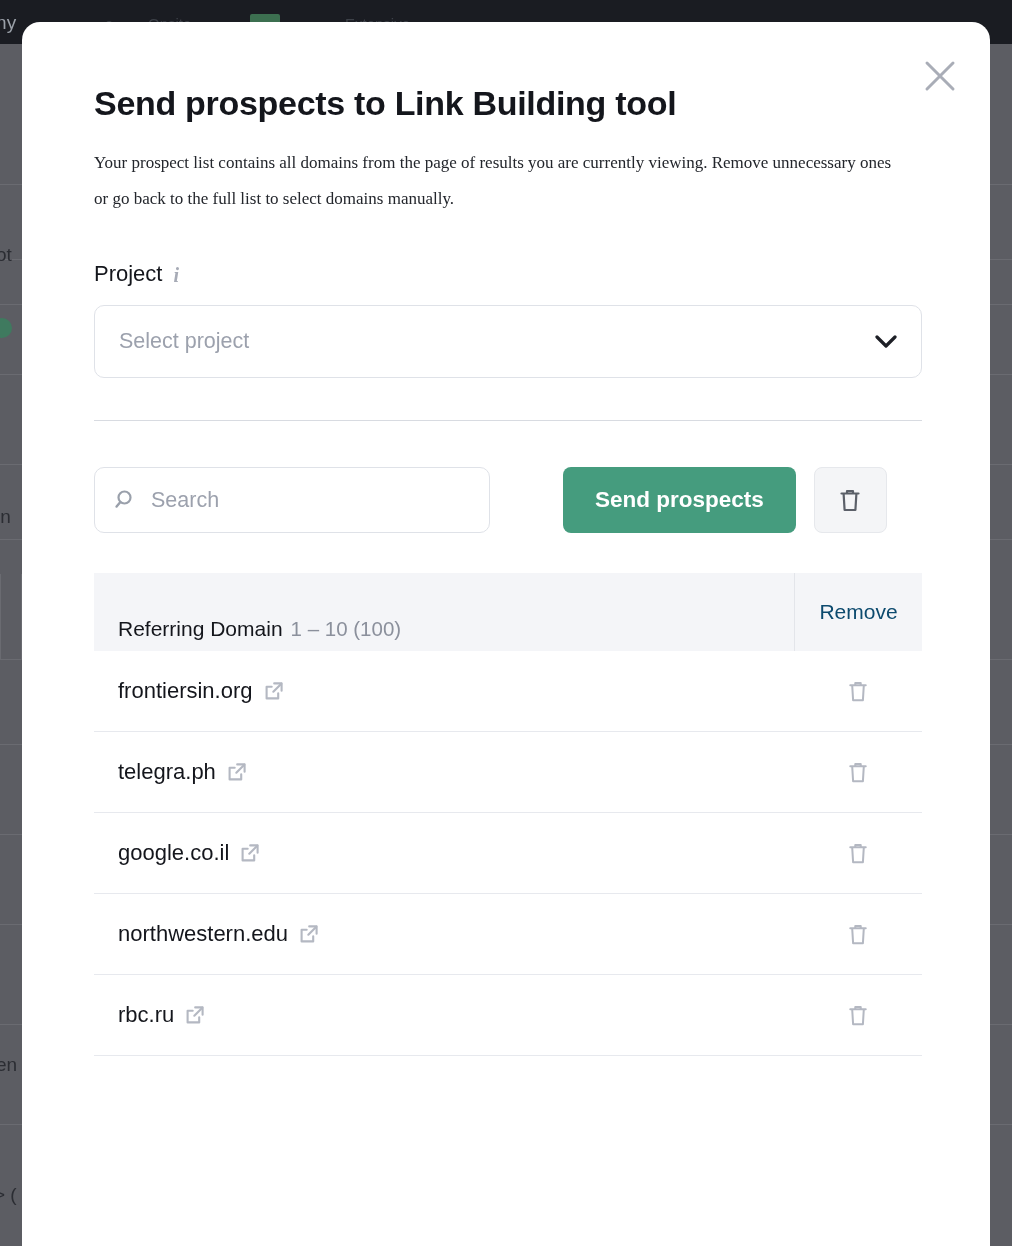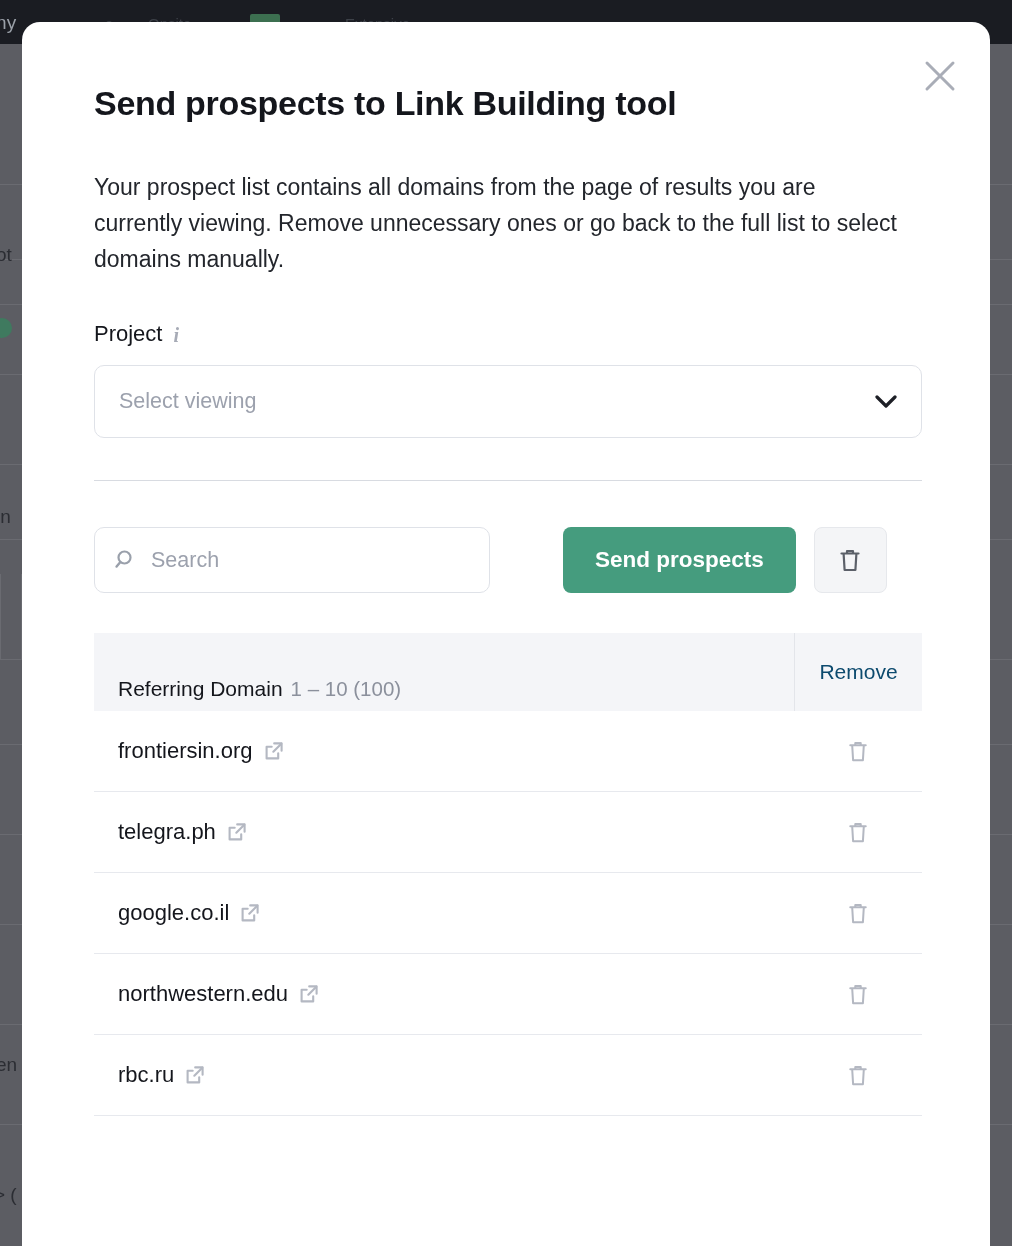--- a/index.html
+++ b/index.html
@@ -112,25 +112,26 @@
 
   #modal-title {
     font-size: 34px;
     font-weight: bold;
     color: #14161c;
     letter-spacing: -0.3px;
     line-height: 1.15;
   }
 
   #modal-desc {
-    margin-top: 46px;
-    font-size: 23px;
+    margin-top: 22px;
+    font-size: 17px;
     line-height: 36px;
     color: #23262c;
     max-width: 810px;
+    font-family: Liberation Serif, serif;
   }
 
   
   #project-block { margin-top: 44px; }
 
   #project-label-row {
     display: flex;
     align-items: center;
     gap: 11px;
   }
@@ -351,21 +352,21 @@
 
     <p id="modal-desc">Your prospect list contains all domains from the page of results you are currently viewing. Remove unnecessary ones or go back to the full list to select domains manually.</p>
 
     <div id="project-block">
       <div id="project-label-row">
         <span id="project-label">Project</span>
         <span class="info-icon">i</span>
       </div>
 
       <div id="project-select">
-        <span id="project-select-value">Select viewing</span>
+        <span id="project-select-value">Select project</span>
         <span id="project-chevron">
           <svg width="22" height="14" viewBox="0 0 22 14" fill="none">
             <path d="M2 2 L11 11 L20 2" stroke="#1d1f26" stroke-width="3.2" stroke-linecap="round" stroke-linejoin="round"></path>
           </svg>
         </span>
       </div>
     </div>
 
     <div id="divider"></div>
 

